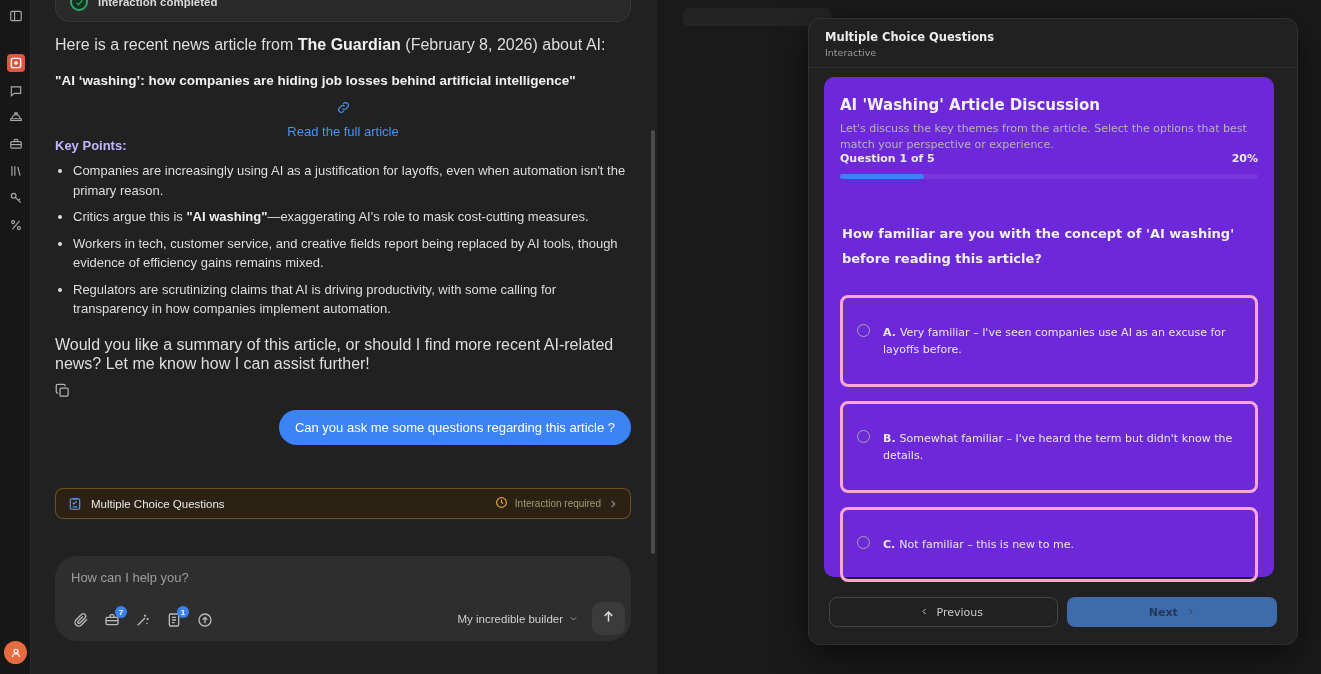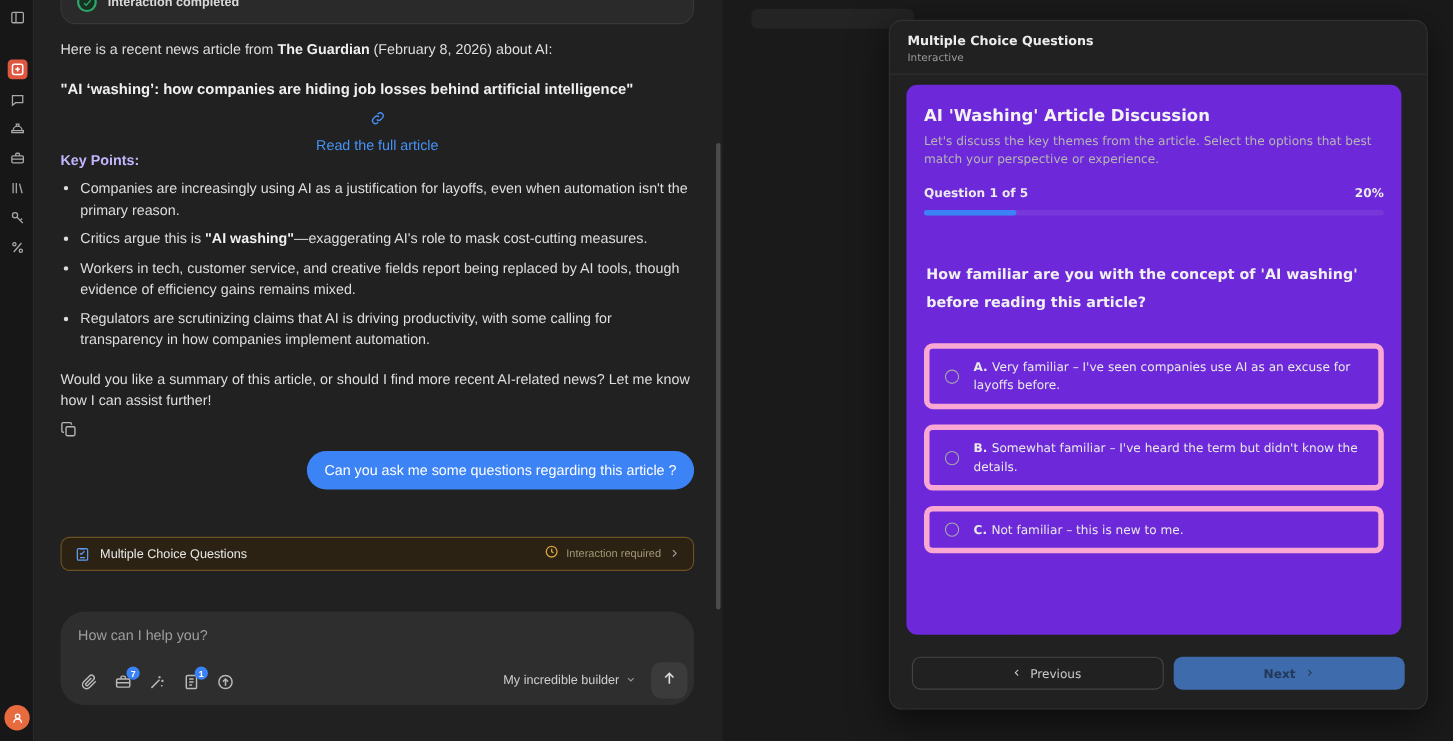--- a/index.html
+++ b/index.html
@@ -19,21 +19,21 @@
            display:flex; align-items:center; justify-content:center; }
   
   .chat{ position:absolute; left:31px; top:0; width:626px; height:100%; }
   .chat-block{ position:absolute; left:24px; width:576px; }
   .status-card{ top:-28px; height:50px; background:#2a2a2a; border:1px solid #383838; border-radius:14px; }
   .status-row{ position:absolute; left:14px; top:20px; display:flex; align-items:center; gap:10px; }
   .status-ico{ width:18px; height:18px; border-radius:50%; border:2px solid #2fa66a; background:#143122;
                display:flex; align-items:center; justify-content:center; color:#2fa66a; }
   .status-ico svg{ width:9px; height:9px; }
   .status-label{ font-size:11.5px; font-weight:bold; color:#d9d9d9; }
-  .p{ font-size:13px; line-height:18.5px; color:#dedede; }
+  .p{ font-size:16px; line-height:18.5px; color:#dedede; }
   .b{ font-weight:bold; color:#f0f0f0; }
   .intro{ top:36px; }
   .headline{ top:73px; font-size:13.5px; font-weight:bold; color:#f0f0f0; }
   .linkrow{ top:101px; display:flex; align-items:center; gap:7px; color:#4693f7; font-size:13px; cursor:pointer;flex-direction:column; }
   .linkrow svg{ width:13px; height:13px; }
   .kp{ top:138px; font-size:13px; font-weight:bold; color:#c4b5fd; }
   .bullets{ top:161px; padding-left:18px; }
   .bullets li{ font-size:13px; line-height:19.5px; color:#dedede; margin-bottom:7px; }
   .closing{ top:336px; }
   .copy-btn{ top:383px; width:16px; height:16px; color:#b5b5b5; cursor:pointer; }
@@ -86,29 +86,29 @@
           background:#212121; border:1px solid #313131; border-radius:12px;
           box-shadow:0 10px 34px rgba(0,0,0,.55);
           font-family:"DejaVu Sans", sans-serif; }
   .panel-head{ padding:11px 16px 9px 16px; border-bottom:1px solid #2e2e2e; }
   .panel-title{ font-size:11.5px; font-weight:bold; color:#ececec; }
   .panel-sub{ font-size:9.5px; color:#9a9a9a; margin-top:3px; }
   .qcard{ position:absolute; left:15px; top:58px; width:450px; height:500px;
           background:#6d28d9; border-radius:10px; padding:19px 16px; }
   .qc-title{ font-size:15px; font-weight:bold; color:#f2f2f2; }
   .qc-desc{ font-size:11px; color:#b5b5b5; line-height:15.5px; margin-top:7px; max-width:408px; }
-  .prog-row{ margin-top:17px; display:flex; justify-content:space-between; align-items:center; }
+  .prog-row{ display:flex; justify-content:space-between; align-items:center; }
   .prog-label,.prog-pct{ font-size:11px; font-weight:bold; color:#eaeaea; }
   .prog-track{ margin-top:9px; height:5px; border-radius:3px; background:rgba(255,255,255,.07); }
   .prog-fill{ height:5px; border-radius:3px; background:#3b82f6; }
   .question{ margin-top:42px; margin-left:2px; font-size:13px; font-weight:bold; color:#f0f0f0;
              line-height:25px; max-width:424px; }
   .opts{ margin-top:24px; }
-  .opt{ border:5px solid #f9a8d4; border-radius:8px; padding:8px 14px; margin-bottom:14px;
-        display:flex; align-items:center; gap:13px; cursor:pointer; }
+  .opt{ border:3px solid #f9a8d4; border-radius:8px; padding:26px 14px; margin-bottom:14px;
+        display:flex; gap:13px; cursor:pointer; }
   .radio{ flex:0 0 13px; width:13px; height:13px; border-radius:50%; border:1.5px solid #a8a8a8; }
   .opt-text{ font-size:11px; color:#e8e8e8; line-height:17px; max-width:372px; }
   .opt-letter{ font-weight:bold; margin-right:4px; }
   .panel-btns{ position:absolute; left:20px; right:20px; bottom:17px; display:flex; gap:9px; }
   .pbtn{ flex:1; height:30px; border-radius:8px; font-size:11px; display:flex; align-items:center;
          justify-content:center; gap:8px; cursor:pointer; font-family:"DejaVu Sans",sans-serif; }
   .pbtn svg{ width:9px; height:9px; }
   .btn-prev{ background:transparent; border:1px solid #454545; color:#c9c9c9;padding-left:16px; }
   .btn-next{ background:#3d6bac; border:none; color:#23395a; font-weight:bold; }
 </style>

